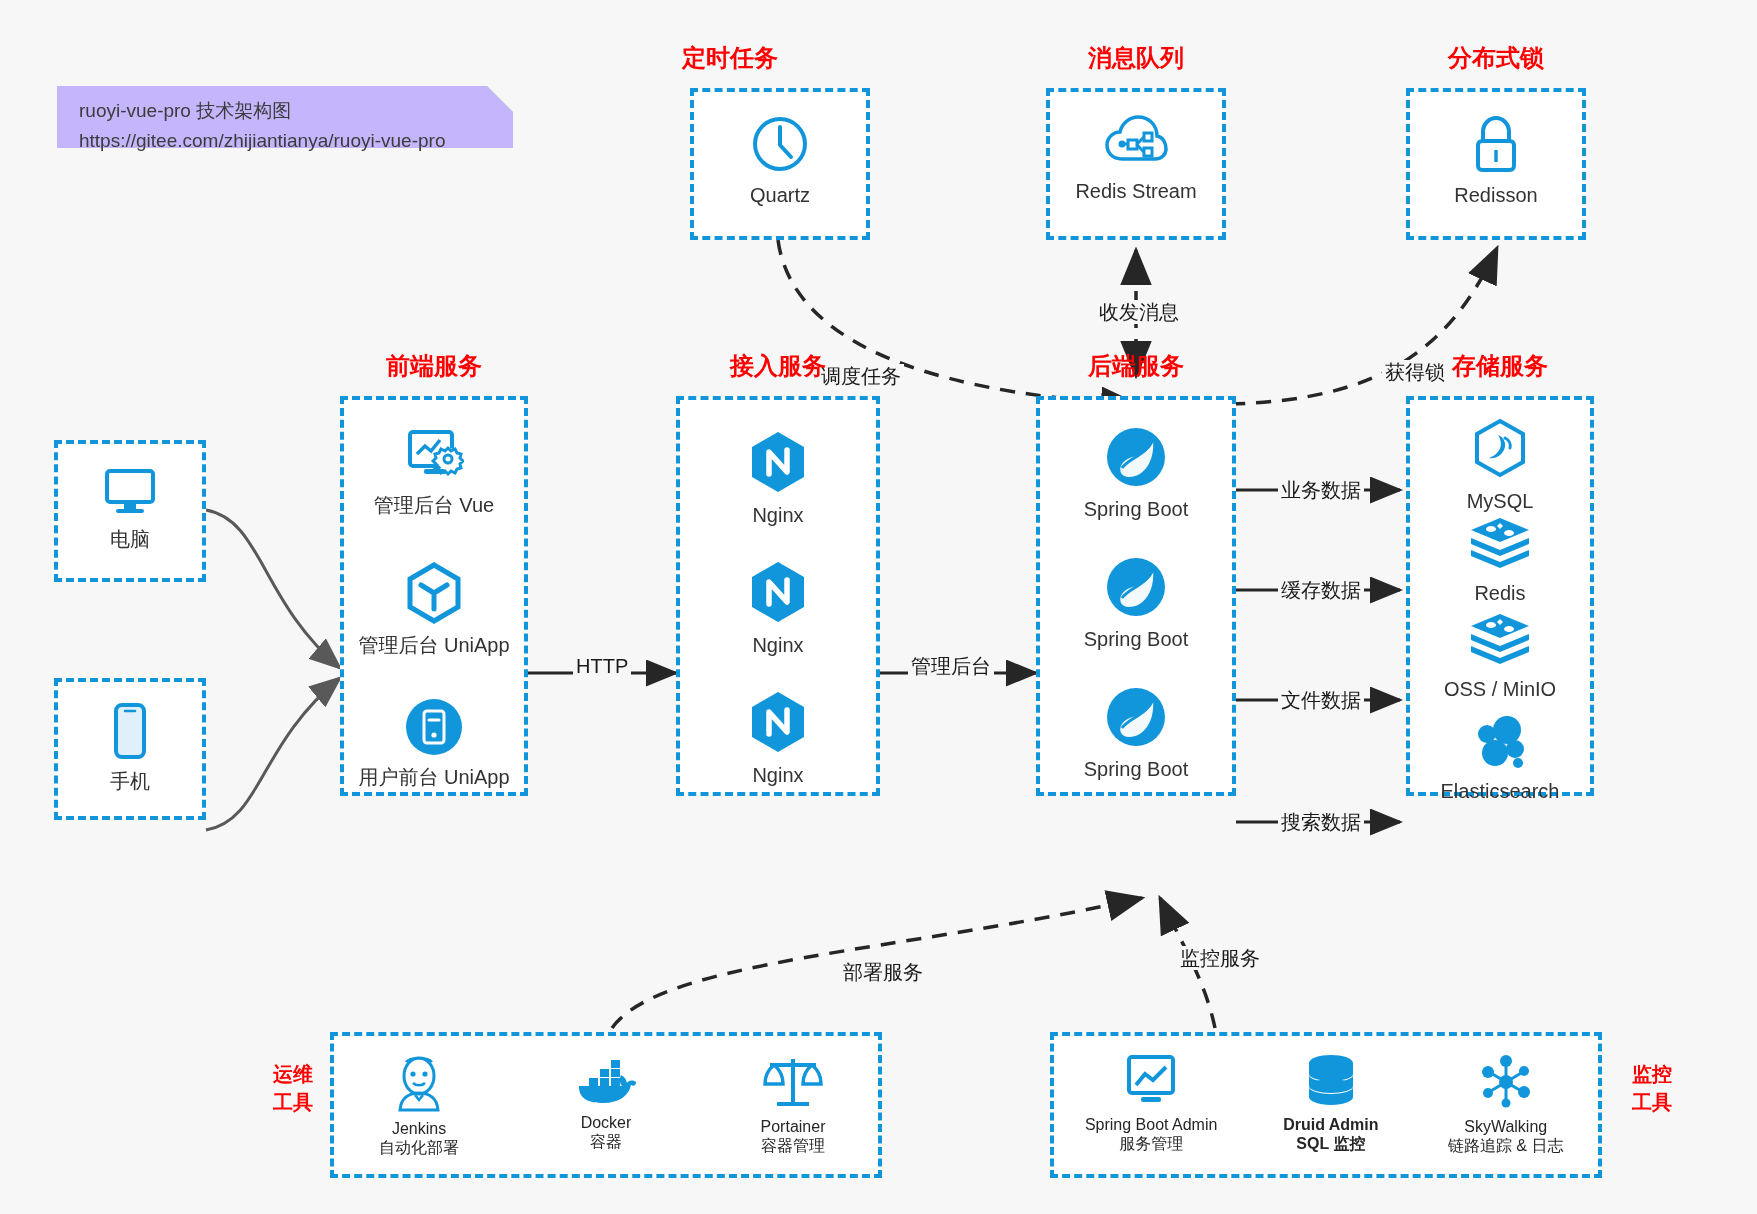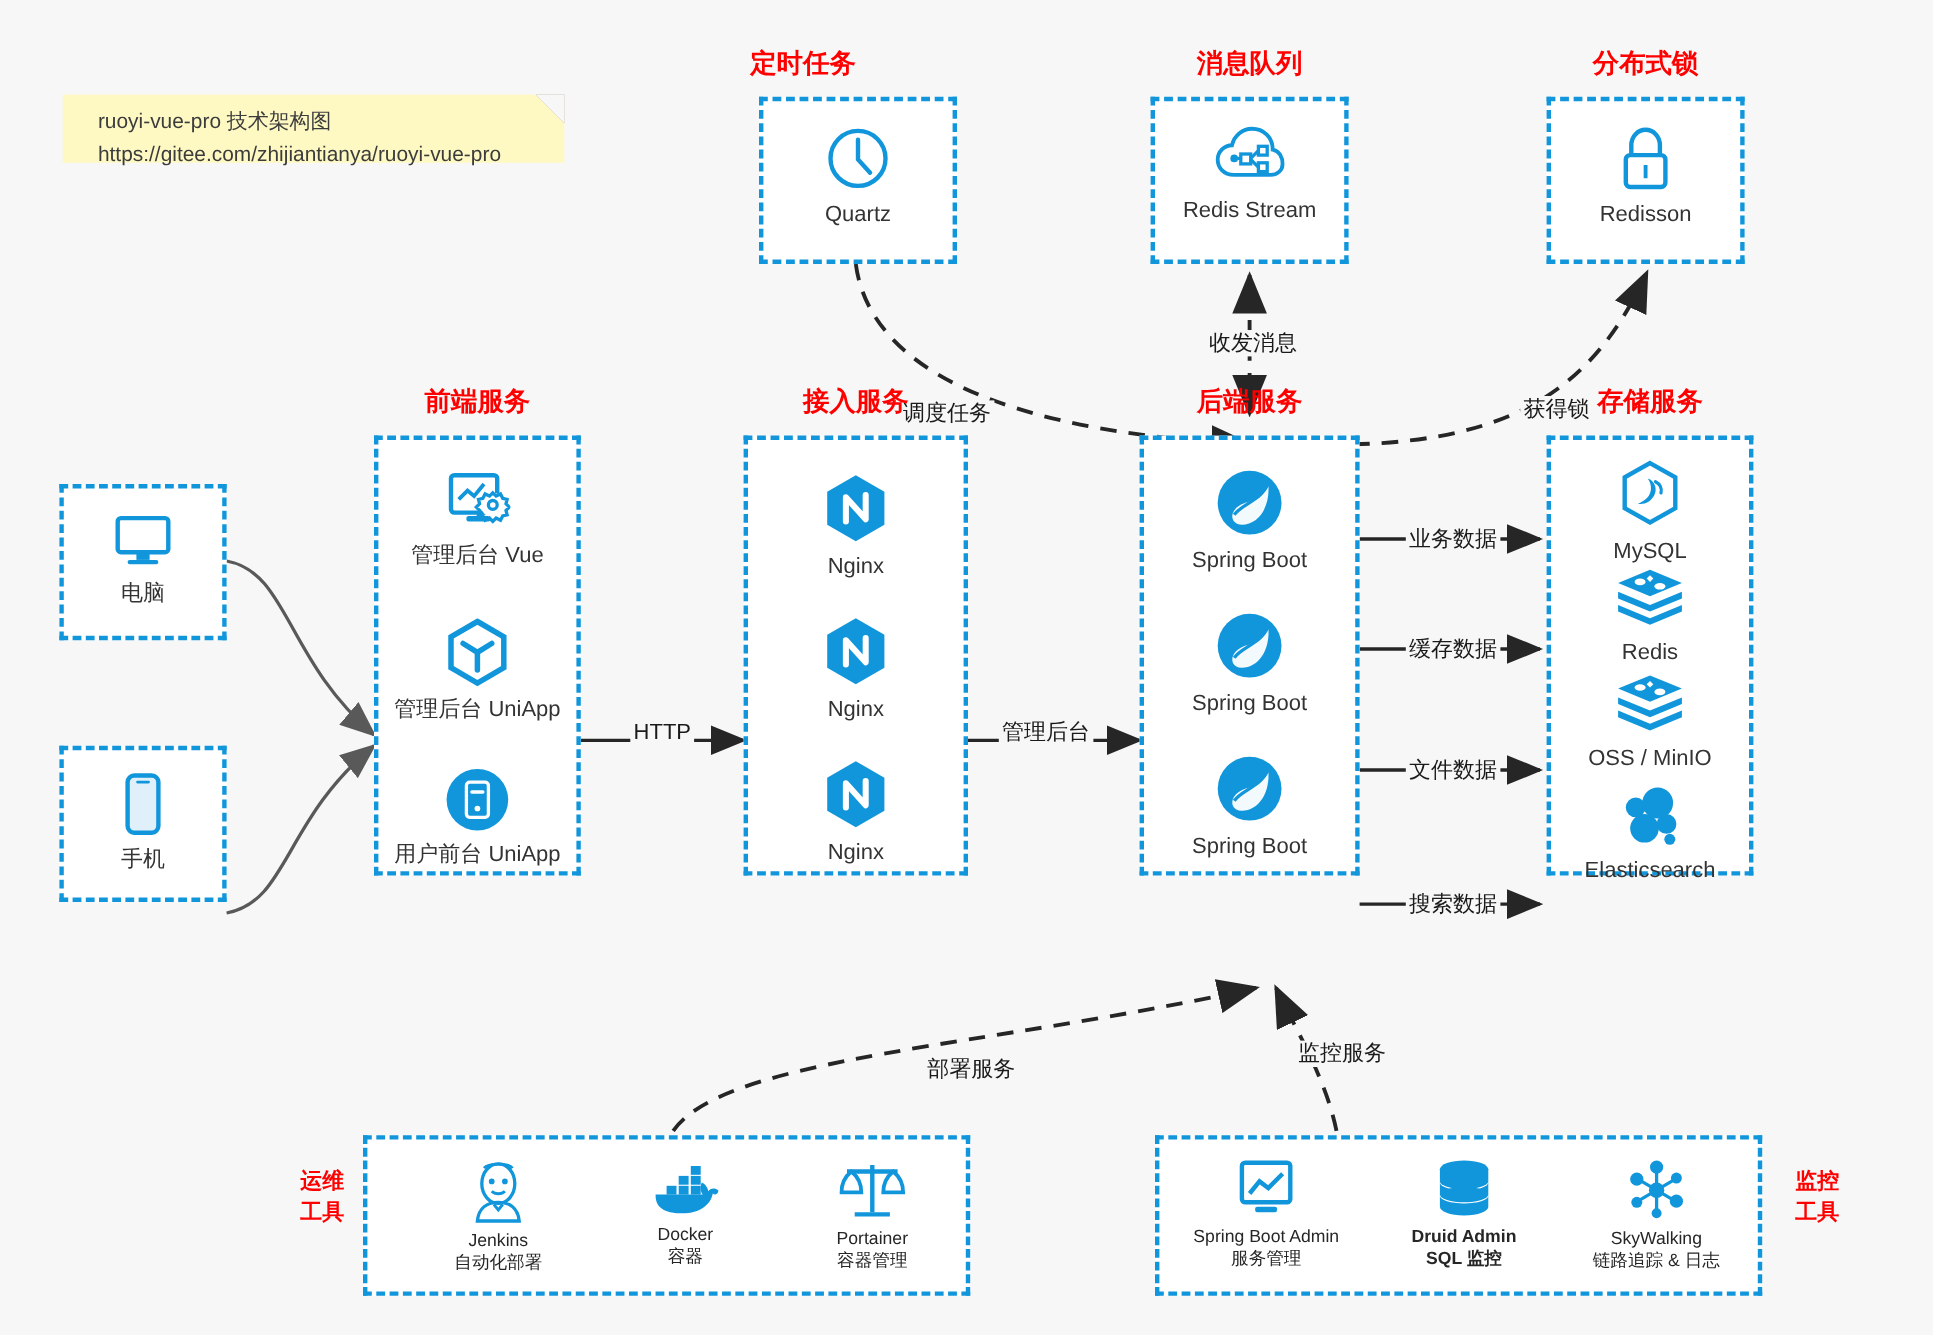--- a/index.html
+++ b/index.html
@@ -9,23 +9,23 @@
     font-family:"Liberation Sans","DejaVu Sans",sans-serif;
     position:relative;overflow:hidden;
     color:#262626;
   }
   #canvas{position:absolute;inset:0;}
   svg.wires{position:absolute;left:0;top:0;width:1757px;height:1214px;pointer-events:none;}
 
   
   .note{
     position:absolute;left:57px;top:86px;width:456px;height:62px;
-    background:#fef9c3;
+    background:#c4b5fd;
     box-sizing:border-box;
-    padding:10px 14px 0 32px;
+    padding:10px 14px 0 22px;
     font-size:19px;line-height:30px;color:#3c3c3c;
     white-space:nowrap;
   }
   .note .fold{
     position:absolute;right:0;top:0;width:0;height:0;
     border-left:26px solid transparent;border-top:26px solid #9e9e9e;
   }
   .note .fold2{
     position:absolute;right:0;top:0;width:0;height:0;
     border-right:26px solid #f7f7f7;border-bottom:26px solid transparent;
@@ -300,21 +300,21 @@
       </svg>
       <div class="cap">Elasticsearch</div>
     </div>
   </div>
 
   <div class="gtitle side" style="left:255px;top:1060px;width:76px;text-align:center;">
     <div>运维</div>
     <div>工具</div>
   </div>
   <div class="gbox" style="left:330px;top:1032px;width:552px;height:146px;">
-    <div style="position:absolute;left:0;top:18px;width:100%;display:flex;justify-content:flex-end;">
+    <div style="position:absolute;left:0;top:18px;width:100%;display:flex;justify-content:space-between;">
       <div style="text-align:center;width:170px;">
         <svg class="icon" width="54" height="58" viewBox="0 0 54 58">
           <ellipse cx="27" cy="22" rx="15" ry="18" fill="none" stroke="#1296db" stroke-width="3"></ellipse>
           <path d="M8,56 C9,44 17,39 27,39 C37,39 45,44 46,56 Z" fill="none" stroke="#1296db" stroke-width="3"></path>
           <circle cx="21" cy="20" r="2.6" fill="#1296db"></circle>
           <circle cx="33" cy="20" r="2.6" fill="#1296db"></circle>
           <path d="M21,29 C24,32 30,32 33,29" fill="none" stroke="#1296db" stroke-width="2.6"></path>
           <path d="M23,41 L27,46 L31,41" fill="none" stroke="#1296db" stroke-width="2.6"></path>
           <path d="M14,8 C18,3 36,3 40,8" fill="none" stroke="#1296db" stroke-width="2.6"></path>
         </svg>

